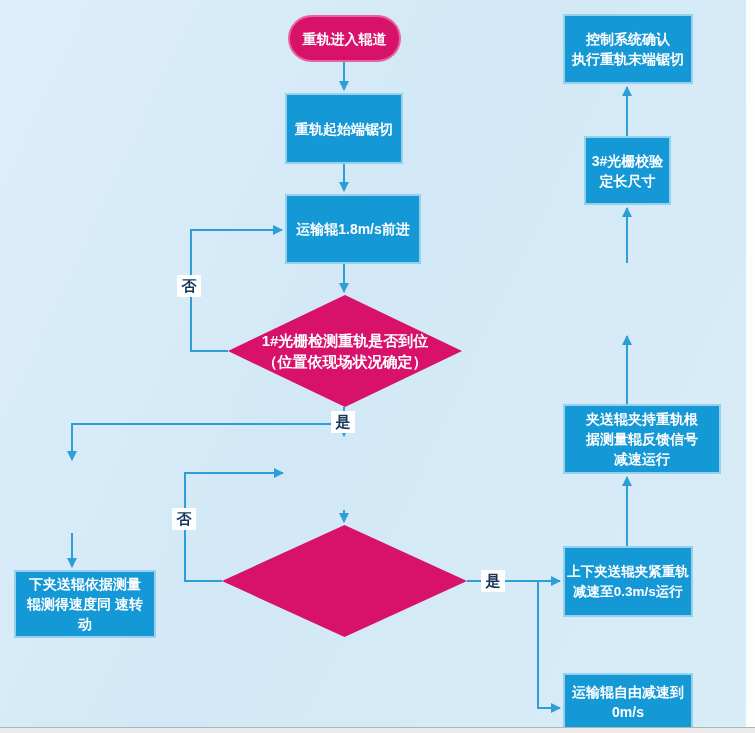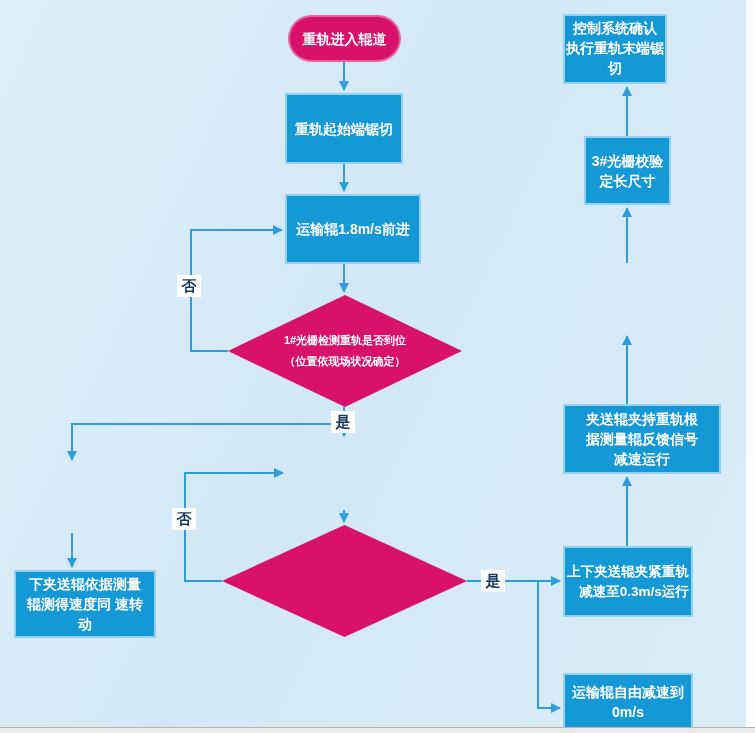--- a/index.html
+++ b/index.html
@@ -36,24 +36,24 @@
   }
   .diamond{background:none;border:none;}
   .diamond .shape{
     position:absolute;inset:0;
     background:#d8116b;
     clip-path:polygon(50% 0,100% 50%,50% 100%,0 50%);
   }
   .diamond .dlabel{
     position:relative;z-index:1;
     width:100%;
-    font-size:11px;line-height:21px;
+    font-size:15px;line-height:21px;
     white-space:pre-line;
   }
-  .fs13{font-size:13.5px;text-align:right;}
+  .fs13{font-size:13.5px;}
   .edge-label{
     position:absolute;
     width:24px;height:22px;
     background:#ffffff;
     color:#16365c;
     font-size:15px;font-weight:700;
     display:flex;align-items:center;justify-content:center;
     z-index:3;
   }
   .bottom-bar{
@@ -130,21 +130,21 @@
 0m/s</div>
 
   <div class="node process" style="left:563px;top:404px;width:158px;height:70px;">夹送辊夹持重轨根
 据测量辊反馈信号
 减速运行</div>
 
 
   <div class="node process" style="left:584px;top:136px;width:87px;height:69px;">3#光栅校验
 定长尺寸</div>
 
-  <div class="node process" style="left:563px;top:14px;width:104px;height:70px;font-family:Liberation Mono, monospace;">控制系统确认
+  <div class="node process" style="left:563px;top:14px;width:130px;height:70px;">控制系统确认
 执行重轨末端锯切</div>
 
   <div class="edge-label" style="left:177px;top:275px;">否</div>
   <div class="edge-label" style="left:331px;top:411px;">是</div>
   <div class="edge-label" style="left:172px;top:508px;">否</div>
   <div class="edge-label" style="left:481px;top:570px;">是</div>
 
   <div class="right-strip"></div>
   <div class="bottom-bar"></div>
 

